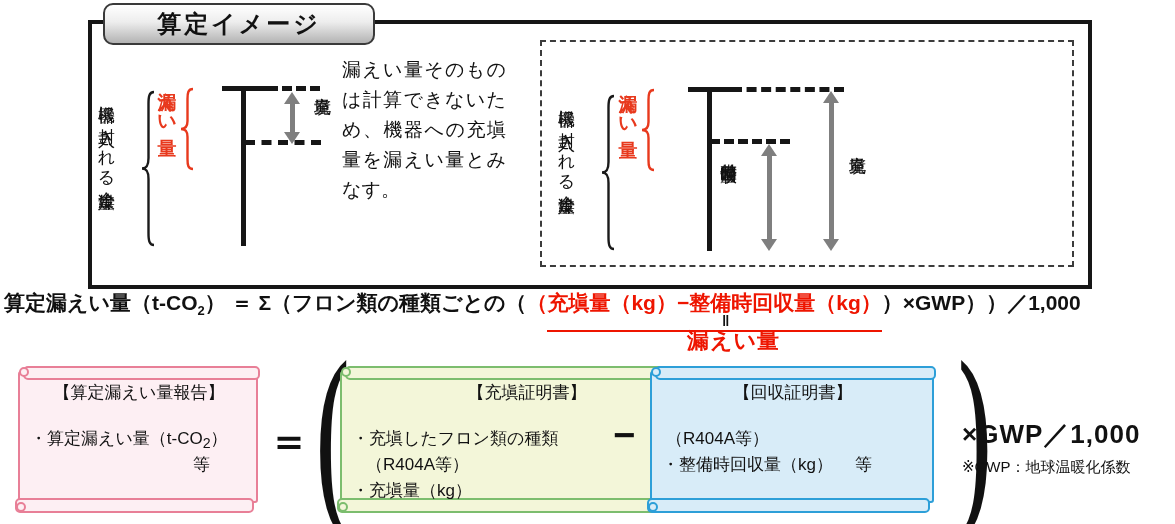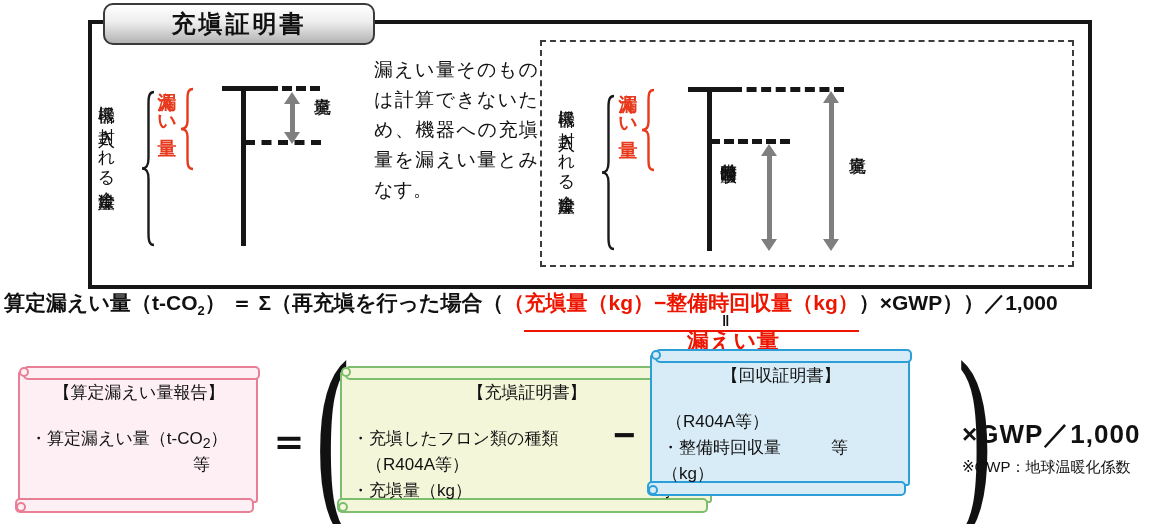--- a/index.html
+++ b/index.html
@@ -67,42 +67,42 @@
   .gwp{font-size:26px;font-weight:bold;letter-spacing:1px;}
   .gwp-note{font-size:15px;}
   sub{line-height:0;}
 </style>
 </head>
 <body>
 
 <div class="canvas">
 
   <div class="abs outer-box"></div>
-  <div class="abs title-box">充塡証明書</div>
+  <div class="abs title-box">算定イメージ</div>
 
   <div class="abs vtext" style="left:96px;top:93px;height:152px;">機器に封入される全冷媒量</div>
   <svg class="abs" style="left:141px;top:90px;" width="14" height="157" viewBox="0 0 14 157">
     <path d="M13 2 C8 2 7.5 7 7.5 14 L7.5 68 C7.5 75 6 78.5 1 78.5 C6 78.5 7.5 82 7.5 89 L7.5 143 C7.5 150 8 155 13 155" fill="none" stroke="#1a1a1a" stroke-width="2.4"></path>
   </svg>
   <div class="abs vleak red" style="left:157px;top:78px;height:96px;">漏えい量</div>
   <svg class="abs" style="left:180px;top:87px;" width="14" height="84" viewBox="0 0 14 84">
     <path d="M13 2 C8 2 7.5 6 7.5 12 L7.5 34 C7.5 39 6 42 1 42 C6 42 7.5 45 7.5 50 L7.5 72 C7.5 78 8 82 13 82" fill="none" stroke="#e8391d" stroke-width="2.4"></path>
   </svg>
   <div class="abs hline" style="left:222px;top:86px;width:46px;"></div>
   <div class="abs hdash" style="left:268px;top:86px;width:52px;"></div>
   <div class="abs vline" style="left:241px;top:87px;height:159px;"></div>
   <div class="abs hdash" style="left:245px;top:140px;width:76px;"></div>
   <div class="abs varrow" style="left:284px;top:92px;height:52px;">
     <i class="shaft"></i>
       <i class="a-up"></i>
       <i class="a-dn"></i>
   </div>
   <div class="abs vtext" style="left:312px;top:84px;height:74px;">充塡量</div>
 
-  <div class="abs note" style="left:374px;top:55px;width:164px;">漏えい量そのものは計算できないため、機器への充塡量を漏えい量とみなす。</div>
+  <div class="abs note" style="left:342px;top:55px;width:164px;">漏えい量そのものは計算できないため、機器への充塡量を漏えい量とみなす。</div>
 
   <div class="abs dash-box"></div>
 
   <div class="abs vtext" style="left:556px;top:97px;height:152px;">機器に封入される全冷媒量</div>
   <svg class="abs" style="left:601px;top:94px;" width="14" height="157" viewBox="0 0 14 157">
     <path d="M13 2 C8 2 7.5 7 7.5 14 L7.5 68 C7.5 75 6 78.5 1 78.5 C6 78.5 7.5 82 7.5 89 L7.5 143 C7.5 150 8 155 13 155" fill="none" stroke="#1a1a1a" stroke-width="2.4"></path>
   </svg>
   <div class="abs vleak red" style="left:618px;top:80px;height:96px;">漏えい量</div>
   <svg class="abs" style="left:641px;top:88px;" width="14" height="84" viewBox="0 0 14 84">
     <path d="M13 2 C8 2 7.5 6 7.5 12 L7.5 34 C7.5 39 6 42 1 42 C6 42 7.5 45 7.5 50 L7.5 72 C7.5 78 8 82 13 82" fill="none" stroke="#e8391d" stroke-width="2.4"></path>
@@ -119,21 +119,21 @@
   </div>
   <div class="abs varrow" style="left:823px;top:91px;height:160px;">
     <i class="shaft"></i>
       <i class="a-up"></i>
       <i class="a-dn"></i>
   </div>
   <div class="abs vtext" style="left:847px;top:143px;height:74px;">充塡量</div>
 
 
   <div class="abs formula">
-    <span>算定漏えい量（t-CO</span><sub>2</sub><span>） ＝ Σ（再充塡を行った場合（</span><span class="f-red">（</span><span class="f-red f-underline">充塡量（kg）−整備時回収量（kg）</span><span>）×GWP））／1,000</span>
+    <span>算定漏えい量（t-CO</span><sub>2</sub><span>） ＝ Σ（フロン類の種類ごとの（</span><span class="f-red">（</span><span class="f-red f-underline">充塡量（kg）−整備時回収量（kg）</span><span>）×GWP））／1,000</span>
   </div>
   <div class="abs equiv">‖</div>
   <div class="abs leak-under">漏えい量</div>
 
   <div class="abs scroll pink" style="left:18px;top:366px;width:240px;">
     <div class="body"></div>
       <div class="top-roll"></div>
       <div class="bot-roll"></div>
     <div class="curl-t"></div>
       <div class="curl-b"></div>
@@ -162,21 +162,21 @@
       <div style="padding-left:14px;">（R404A等）</div>
       <div class="etc-line" style="padding-right:28px;">
         <span>・充塡量（kg）</span>
         <span>等</span>
       </div>
     </div>
   </div>
 
   <div class="abs big-op" style="left:613px;top:414px;font-size:38px;">−</div>
 
-  <div class="abs scroll blue" style="left:650px;top:349px;width:260px;">
+  <div class="abs scroll blue" style="left:650px;top:366px;width:284px;">
     <div class="body"></div>
       <div class="top-roll"></div>
       <div class="bot-roll"></div>
     <div class="curl-t"></div>
       <div class="curl-b"></div>
     <div class="content">
       <div class="bx-title">【回収証明書】</div>
       <div style="padding-left:4px;">（R404A等）</div>
       <div class="etc-line" style="padding-right:52px;gap:16px;">
         <span>・整備時回収量（kg）</span>

